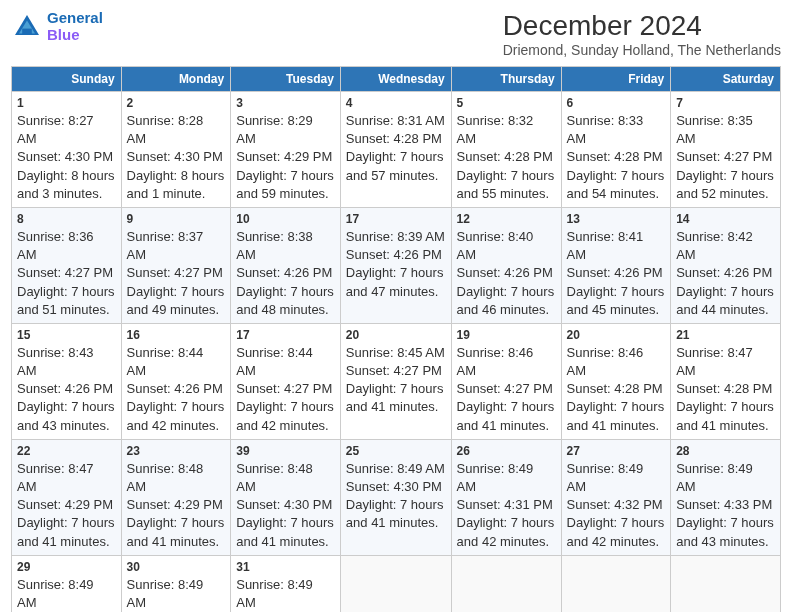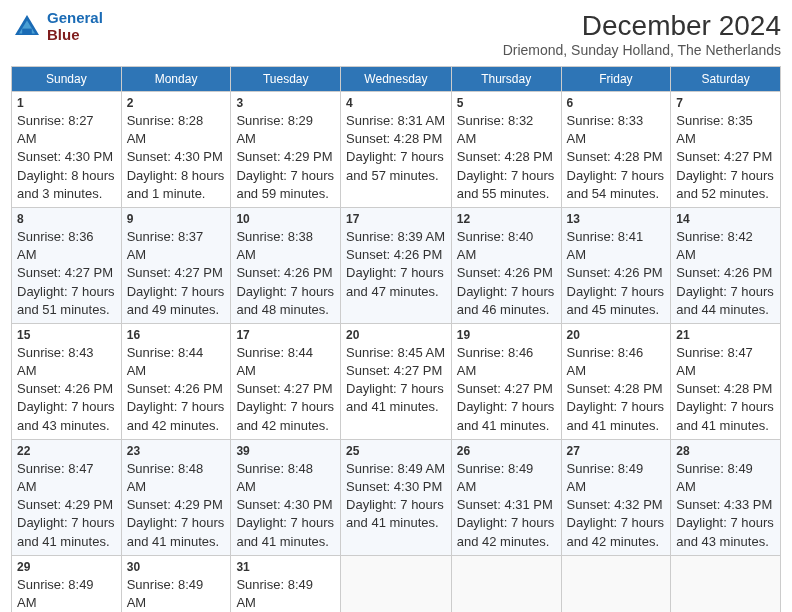--- a/index.html
+++ b/index.html
@@ -33,43 +33,42 @@
       line-height: 1.1;
     }
     .logo-text span {
       color: #1a6bb5;
     }
     .logo-icon {
       width: 32px;
       height: 32px;
     }
     .title-block {
-      text-align: right;
     }
     .main-title {
       font-size: 28px;
       font-weight: normal;
       color: #333;
     }
     .subtitle {
       font-size: 14px;
       color: #555;
     }
     .calendar {
       width: 100%;
       border-collapse: collapse;
       font-size: 10px;
     }
     .calendar thead tr th {
       background-color: #2e75b6;
       color: #fff;
       padding: 5px 6px;
-      text-align: center;
+      text-align: right;
       font-size: 12px;
-      font-weight: normal;
+      font-weight: bold;
       border: 1px solid #ccc;
     }
     .calendar tbody tr td {
       vertical-align: top;
       padding: 4px 5px;
       border: 1px solid #ccc;
       height: 88px;
       width: 113px;
       color: #333;
       background: #fff;
@@ -98,21 +97,21 @@
 <div class="page">
   <div class="header">
     <div class="logo">
       <svg class="logo-icon" viewBox="0 0 40 40">
         <polygon points="20,5 35,30 5,30" fill="#1a6bb5"></polygon>
         <polygon points="20,12 30,28 10,28" fill="#4a9fd4"></polygon>
         <rect x="14" y="22" width="12" height="8" fill="#1a6bb5"></rect>
       </svg>
       <div class="logo-text">
         <div><span>General</span></div>
-        <div><span style="color:#7f1d1d">Blue</span></div>
+        <div><span style="color:#8b5cf6">Blue</span></div>
       </div>
     </div>
     <div class="title-block">
       <div class="main-title">December 2024</div>
       <div class="subtitle">Driemond, Sunday Holland, The Netherlands</div>
     </div>
   </div>
 
   <table class="calendar">
     <thead>

